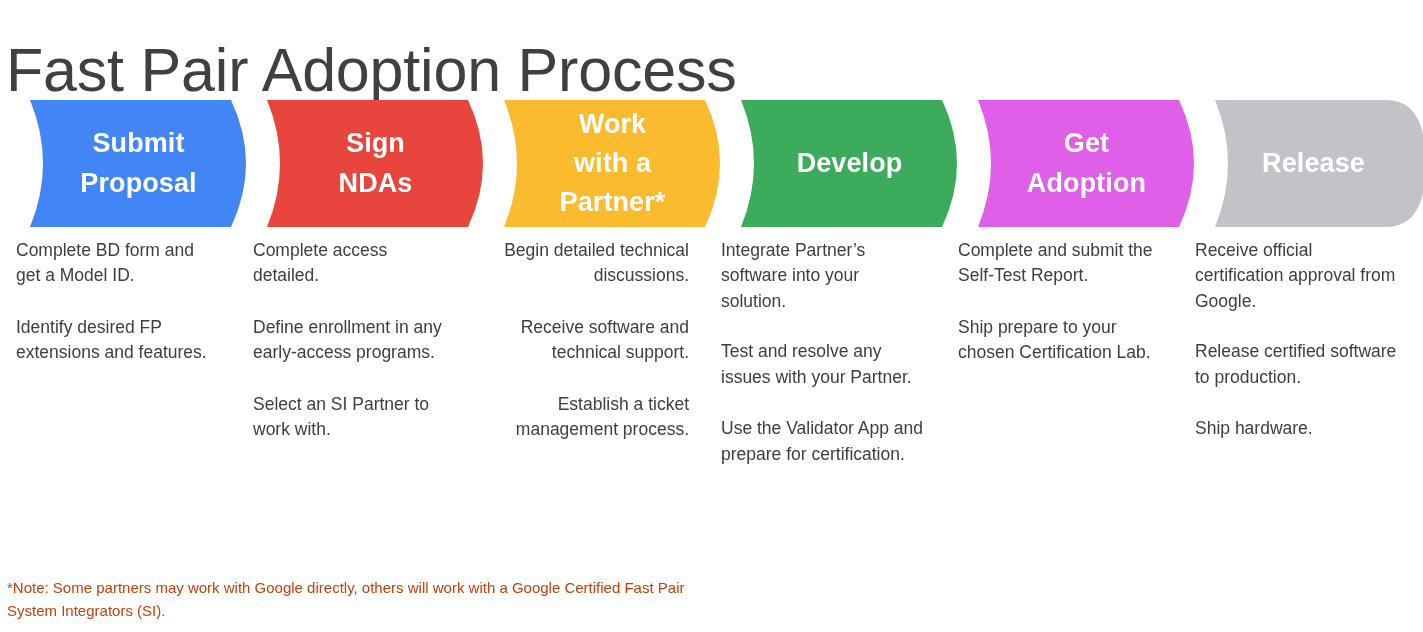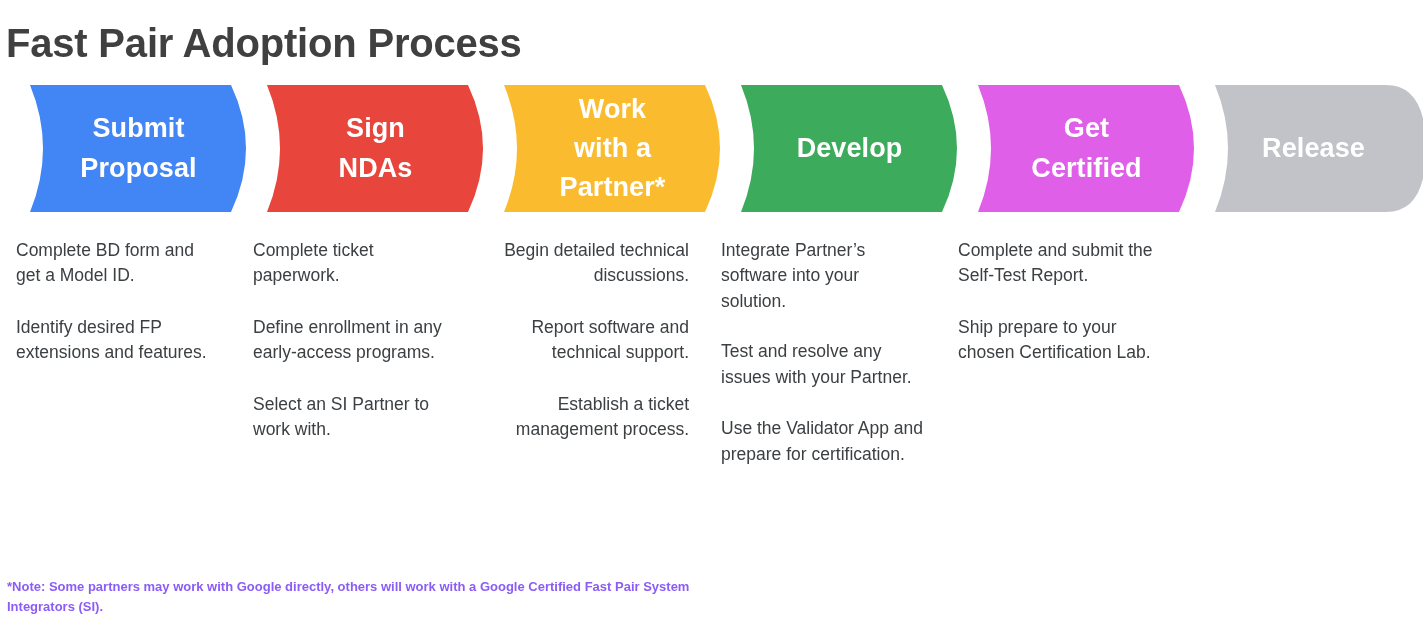--- a/index.html
+++ b/index.html
@@ -14,32 +14,32 @@
     color: #3c4043;
     overflow: hidden;
     position: relative;
   }
 
   
   .page-title {
     position: absolute;
     left: 6px;
     top: -6px;
-    font-size: 40px;
-    font-weight: 700;
+    font-size: 61px;
+    font-weight: 400;
     letter-spacing: -0.2px;
     color: #404040;
     white-space: nowrap;
   }
 
   
   .chevron-band {
     position: absolute;
     left: 0;
-    top: 85px;
+    top: 100px;
     width: 1423px;
     height: 164px;
   }
   .chevron {
     position: absolute;
     top: 0;
     height: 127px;
     display: flex;
     align-items: center;
     justify-content: center;
@@ -85,24 +85,23 @@
     margin-bottom: 25px;
     min-height: 52px;
   }
 
   
   .footnote {
     position: absolute;
     left: 7px;
     top: 577px;
     width: 720px;
-    font-size: 13px;
+    font-size: 15px;
     line-height: 1.5;
-    color: #8b5cf6;
-    font-weight: bold;
+    color: #c2410c;
   }
 </style>
 </head>
 <body>
 
 <h1 class="page-title">Fast Pair Adoption Process</h1>
 
 <div class="chevron-band">
     <div class="chevron" style="left: 0px; width: 261px; background: rgb(66, 133, 244); clip-path: path(&quot;M 30 0 L 231 0 Q 261 63.5 231 127 L 30 127 Q 56 63.5 30 0 Z&quot;); z-index: 6;">
       <div class="chevron-label">Submit
@@ -115,46 +114,51 @@
     <div class="chevron" style="left: 474px; width: 261px; background: rgb(250, 187, 46); clip-path: path(&quot;M 30 0 L 231 0 Q 261 63.5 231 127 L 30 127 Q 56 63.5 30 0 Z&quot;); z-index: 4;">
       <div class="chevron-label">Work
 with a
 Partner*</div>
     </div>
     <div class="chevron" style="left: 711px; width: 261px; background: rgb(60, 171, 92); clip-path: path(&quot;M 30 0 L 231 0 Q 261 63.5 231 127 L 30 127 Q 56 63.5 30 0 Z&quot;); z-index: 3;">
       <div class="chevron-label">Develop</div>
     </div>
     <div class="chevron" style="left: 948px; width: 261px; background: rgb(223, 95, 232); clip-path: path(&quot;M 30 0 L 231 0 Q 261 63.5 231 127 L 30 127 Q 56 63.5 30 0 Z&quot;); z-index: 2;">
       <div class="chevron-label">Get
-Certified</div>
+Adoption</div>
     </div>
     <div class="chevron" style="left: 1185px; width: 241px; background: rgb(193, 195, 200); clip-path: path(&quot;M 30 0 L 201 0 Q 241 0 241 63.5 Q 241 127 201 127 L 30 127 Q 56 63.5 30 0 Z&quot;); z-index: 1;">
       <div class="chevron-label">Release</div>
     </div>
   </div>
 
 <div class="details">
     <div class="detail-col col-0">
       <div class="detail-item">Complete BD form and get a Model ID.</div>
       <div class="detail-item">Identify desired FP extensions and features.</div>
     </div>
     <div class="detail-col col-1">
-      <div class="detail-item">Complete ticket paperwork.</div>
+      <div class="detail-item">Complete access detailed.</div>
       <div class="detail-item">Define enrollment in any early-access programs.</div>
       <div class="detail-item">Select an SI Partner to work with.</div>
     </div>
     <div class="detail-col col-2">
       <div class="detail-item">Begin detailed technical discussions.</div>
-      <div class="detail-item">Report software and technical support.</div>
+      <div class="detail-item">Receive software and technical support.</div>
       <div class="detail-item">Establish a ticket management process.</div>
     </div>
     <div class="detail-col col-3">
       <div class="detail-item">Integrate Partner’s software into your solution.</div>
       <div class="detail-item">Test and resolve any issues with your Partner.</div>
       <div class="detail-item">Use the Validator App and prepare for certification.</div>
     </div>
     <div class="detail-col col-4">
       <div class="detail-item">Complete and submit the Self-Test Report.</div>
       <div class="detail-item">Ship prepare to your chosen Certification Lab.</div>
     </div>
+    <div class="detail-col col-5">
+      <div class="detail-item">Receive official certification approval from Google.</div>
+      <div class="detail-item">Release certified software to production.</div>
+      <div class="detail-item">Ship hardware.</div>
+    </div>
   </div>
 
 <div class="footnote">*Note: Some partners may work with Google directly, others will work with a Google Certified Fast Pair System Integrators (SI).</div>
 
 </body></html>

